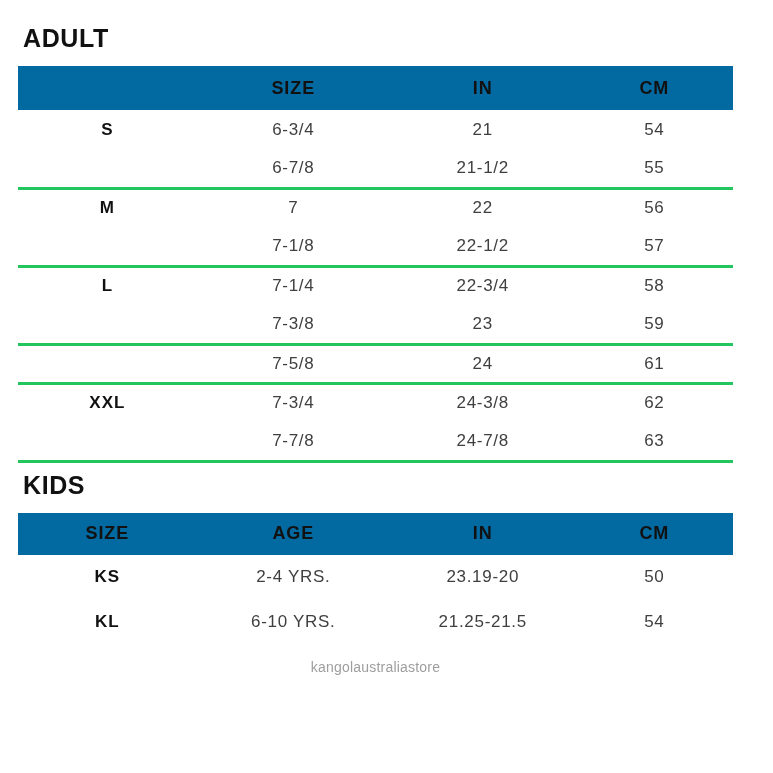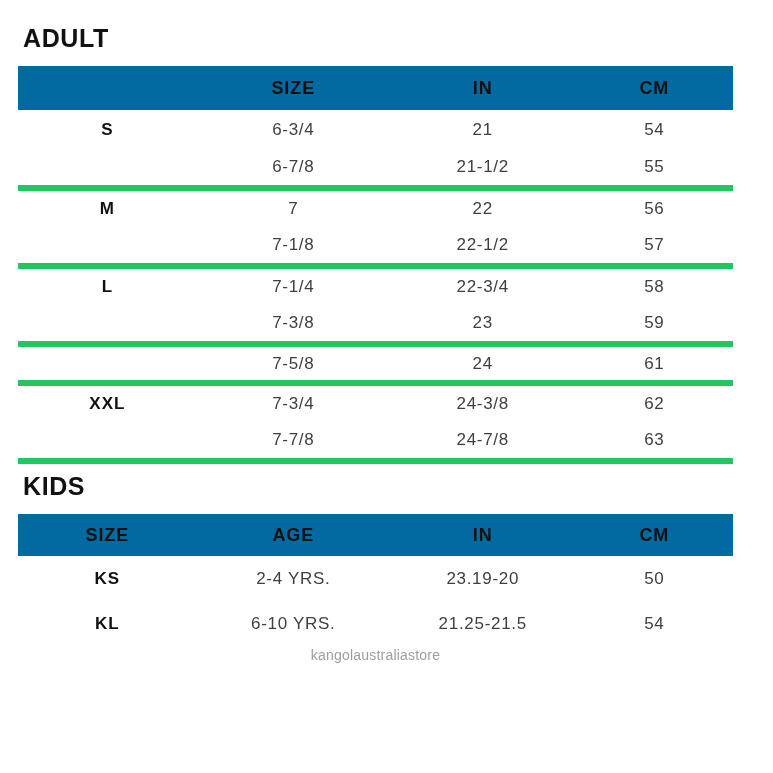--- a/index.html
+++ b/index.html
@@ -45,31 +45,31 @@
     font-weight: 400;
     color: #3f3f3f;
     letter-spacing: 0.7px;
     padding: 0;
   }
   td.size-label {
     font-weight: 800;
     color: #111111;
     letter-spacing: 1px;
   }
-  tr.group-end td { border-bottom: 6px solid #22c55e; }
+  tr.group-end td { border-bottom: 3px solid #22c55e; }
 
   .kids-table thead th { height: 42px; }
   .kids-table tbody td { height: 45px; }
 
   .watermark {
     text-align: center;
     color: #9e9e9e;
     font-size: 14px;
     letter-spacing: 0.2px;
-    margin-top: 1px;
+    margin-top: 14px;
   }
 </style>
 </head>
 <body>
 
 <div class="page">
 
   <h1 class="section-title">ADULT</h1>
 
   <table>

